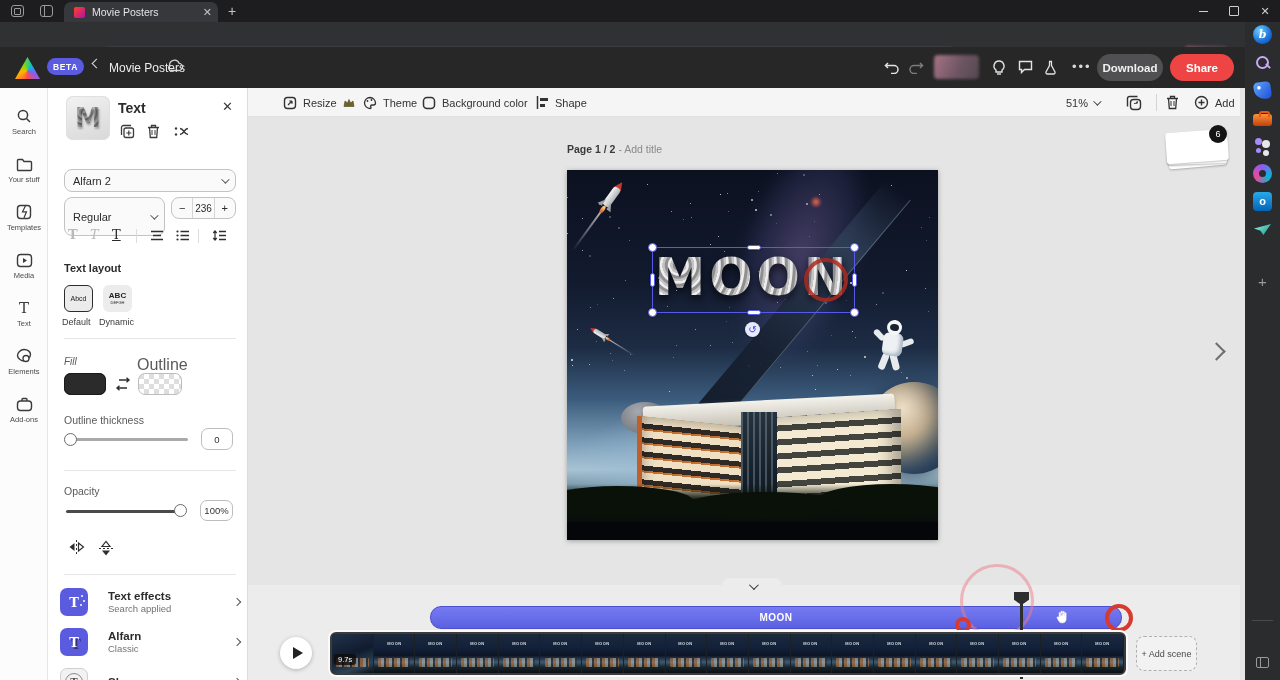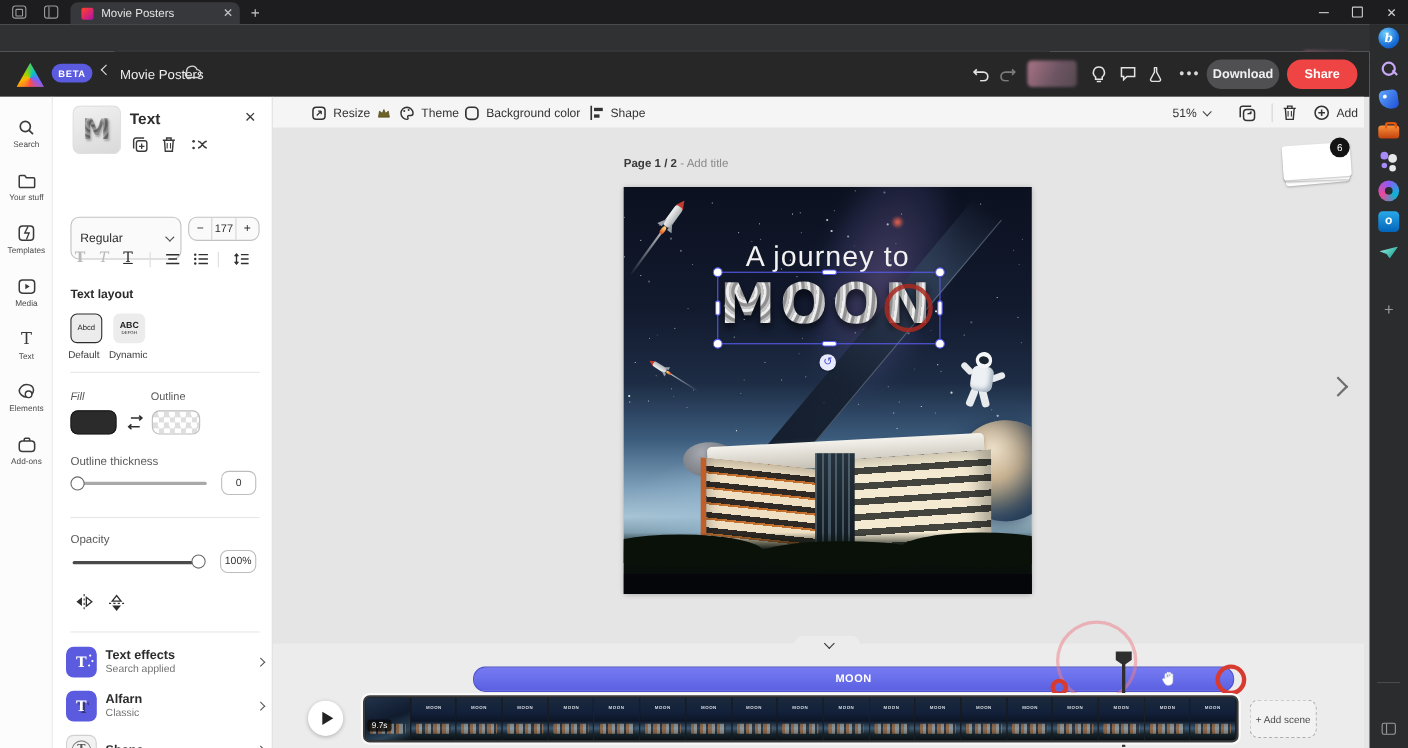--- a/index.html
+++ b/index.html
@@ -110,21 +110,21 @@
   [data-name="line-spacing-icon"]{ left:164px; top:142px; }
   [data-name="layout-section-label"]{ position:absolute; left:16px; top:174px; font-size:11px; font-weight:bold; color:#2c2c2c; }
   [data-name="layout-default-button"]{ position:absolute; left:16px; top:197px; width:29px; height:27px; background:#ececec; border:1.8px solid #2c2c2c; border-radius:6px; display:flex; align-items:center; justify-content:center; font-size:7px; color:#222; }
   [data-name="layout-dynamic-button"]{ position:absolute; left:55px; top:197px; width:29px; height:27px; background:#ececec; border-radius:6px; display:flex; flex-direction:column; align-items:center; justify-content:center; color:#222; }
   [data-name="layout-dynamic-button"] .l1{ font-size:8px; font-weight:bold; line-height:8px;}
   [data-name="layout-dynamic-button"] .l2{ font-size:4px; line-height:5px;}
   [data-name="layout-default-label"]{ position:absolute; left:14px; top:229px; font-size:9px; color:#3c3c3c; }
   [data-name="layout-dynamic-label"]{ position:absolute; left:51px; top:229px; font-size:9px; color:#3c3c3c; }
   .pdiv{ position:absolute; left:16px; width:172px; height:1px; background:#e6e6e6; }
   [data-name="fill-label"]{ position:absolute; left:16px; top:268px; font-size:10px; color:#5a5a5a;font-style:italic; }
-  [data-name="outline-label"]{ position:absolute; left:89px; top:268px; font-size:10px; color:#5a5a5a; }
+  [data-name="outline-label"]{ position:absolute; left:89px; top:268px; font-size:16px; color:#5a5a5a; }
   [data-name="fill-swatch"]{ position:absolute; left:16px; top:285px; width:42px; height:22px; border-radius:7px; background:#2b2b2b; box-shadow:inset 0 0 0 1px #1a1a1a; }
   [data-name="swap-fill-outline-icon"]{ position:absolute; left:67px; top:289px; }
   [data-name="outline-swatch"]{ position:absolute; left:90px; top:285px; width:44px; height:22px; border-radius:7px; border:1px solid #bdbdbd;
     background:repeating-conic-gradient(#ffffff 0 25%, #dedede 0 50%); background-size:10px 10px; }
   [data-name="outline-thickness-label"]{ position:absolute; left:16px; top:326px; font-size:10.5px; color:#5a5a5a; }
   .slider-track{ position:absolute; height:3px; background:#a9a9a9; border-radius:2px; }
   .slider-knob{ position:absolute; width:13px; height:13px; background:#fff; border:1.8px solid #6b6b6b; border-radius:50%; }
   [data-name="outline-thickness-track"]{ left:18px; top:350px; width:122px; }
   [data-name="outline-thickness-knob"]{ left:16px; top:345px; }
   .value-box{ position:absolute; border:1px solid #bdbdbd; border-radius:7px; display:flex; align-items:center; justify-content:center; font-size:9.5px; color:#333; background:#fff; }
@@ -137,21 +137,21 @@
   [data-name="flip-vertical-icon"]{ position:absolute; left:51px; top:452px; }
   .fx-row{ position:absolute; left:12px; width:184px; height:40px; display:flex; align-items:center; }
   .fx-tile{ width:28px; height:28px; border-radius:7px; display:flex; align-items:center; justify-content:center; flex:0 0 auto; position:relative; }
   .tile-purple{ background:#5b5be0; color:#fff; }
   .tile-light{ background:#f2f2f2; border:1px solid #d0d0d0; color:#555; }
   .fx-tile::before{ font-weight:bold; font-size:13px; font-family:"DejaVu Serif",serif; }
   [data-name="text-effects-tile"]::before{ content:"T"; }
   [data-name="text-effects-tile"]::after{ content:""; position:absolute; right:5px; top:7px; width:2px; height:2px; background:#fff; border-radius:50%; box-shadow:2px 5px 0 #fff,-1px 9px 0 #fff; }
   [data-name="shadow-tile"]::before{ content:"T"; text-shadow:2px 2px 0 rgba(0,0,0,.45); }
   [data-name="shape-tile"]::before{ content:"T"; font-size:10px; border:1px solid #8a8a8a; border-radius:50%; width:16px; height:16px; line-height:15px; text-align:center; }
-  .fx-texts{ margin-left:8px; }
+  .fx-texts{ margin-left:20px; }
   .fx-title{ font-size:11.5px; font-weight:bold; color:#2c2c2c; }
   .fx-sub{ font-size:9.5px; color:#737373; margin-top:1px; }
   .fx-chev{ margin-left:auto; width:6px; height:6px; border-right:1.6px solid #555; border-bottom:1.6px solid #555; transform:rotate(-45deg); margin-right:4px;}
   [data-name="effect-row-text-effects"]{ top:494px; }
   [data-name="effect-row-shadow"]{ top:534px; }
   [data-name="effect-row-shape"]{ top:574px; }
 
   
   [data-name="canvas-toolbar"]{ position:absolute; left:248px; top:88px; width:992px; height:29px; background:#f5f5f5; border-bottom:1px solid #e0e0e0; }
   .tb-item{ position:absolute; top:0; height:29px; display:flex; align-items:center; gap:6px; font-size:11px; color:#333; }
@@ -478,27 +478,31 @@
         </svg>
       </span>
     <span class="pico" data-name="shuffle-icon">
         <svg width="15" height="15" viewBox="0 0 15 15">
           <circle cx="2" cy="4.5" r="1.2" fill="#3b3b3b"></circle>
           <circle cx="2" cy="10.5" r="1.2" fill="#3b3b3b"></circle>
           <path d="M6 4.5c4 0 4 6 8 6M6 10.5c4 0 4-6 8-6" fill="none" stroke="#3b3b3b" stroke-width="1.4"></path>
         </svg>
       </span>
 
+    <div class="select-box" data-name="font-select" style="position:absolute;">
+      <span data-name="font-select-value">Alfarn 2</span>
+        <span class="chev" data-name="chevron-down-icon"></span>
+    </div>
     <div class="select-box" data-name="weight-select" style="position:absolute;">
       <span data-name="weight-select-value">Regular</span>
         <span class="chev" data-name="chevron-down-icon"></span>
     </div>
     <div data-name="font-size-stepper">
       <span class="cell" data-name="size-decrease-button">−</span>
-      <span class="cell val" data-name="font-size-value">177</span>
+      <span class="cell val" data-name="font-size-value">236</span>
       <span class="cell" data-name="size-increase-button">+</span>
     </div>
 
     <span class="fmt" data-name="bold-icon">T</span>
     <span class="fmt" data-name="italic-icon">T</span>
     <span class="fmt" data-name="underline-icon">T</span>
     <span class="fmt-sep" style="left:88px;" data-name="divider"></span>
     <span class="abs" data-name="align-center-icon" style="left:102px;top:142px;">
         <svg width="14" height="11" viewBox="0 0 14 11">
           <path d="M1 1.5h12M3 5.5h8M1 9.5h12" stroke="#2f2f2f" stroke-width="1.4"></path>
@@ -815,21 +819,20 @@
       <div data-name="astronaut">
         <span class="as-arm-l"></span>
           <span class="as-arm-r"></span>
           <span class="as-leg-l"></span>
           <span class="as-leg-r"></span>
         <span class="as-torso"></span>
           <span class="as-head"></span>
           <span class="as-visor"></span>
       </div>
 
-      <div data-name="poster-subtitle">A journey to</div>
       <div data-name="poster-title">MOON</div>
 
       <div data-name="selection-box">
         <span class="handle h-c h-tl" data-name="selection-handle"></span>
         <span class="handle h-c h-tr" data-name="selection-handle"></span>
         <span class="handle h-c h-bl" data-name="selection-handle"></span>
         <span class="handle h-c h-br" data-name="selection-handle"></span>
         <span class="handle h-bar-v h-l" data-name="selection-handle"></span>
         <span class="handle h-bar-v h-r" data-name="selection-handle"></span>
         <span class="handle h-bar-h h-t" data-name="selection-handle"></span>

